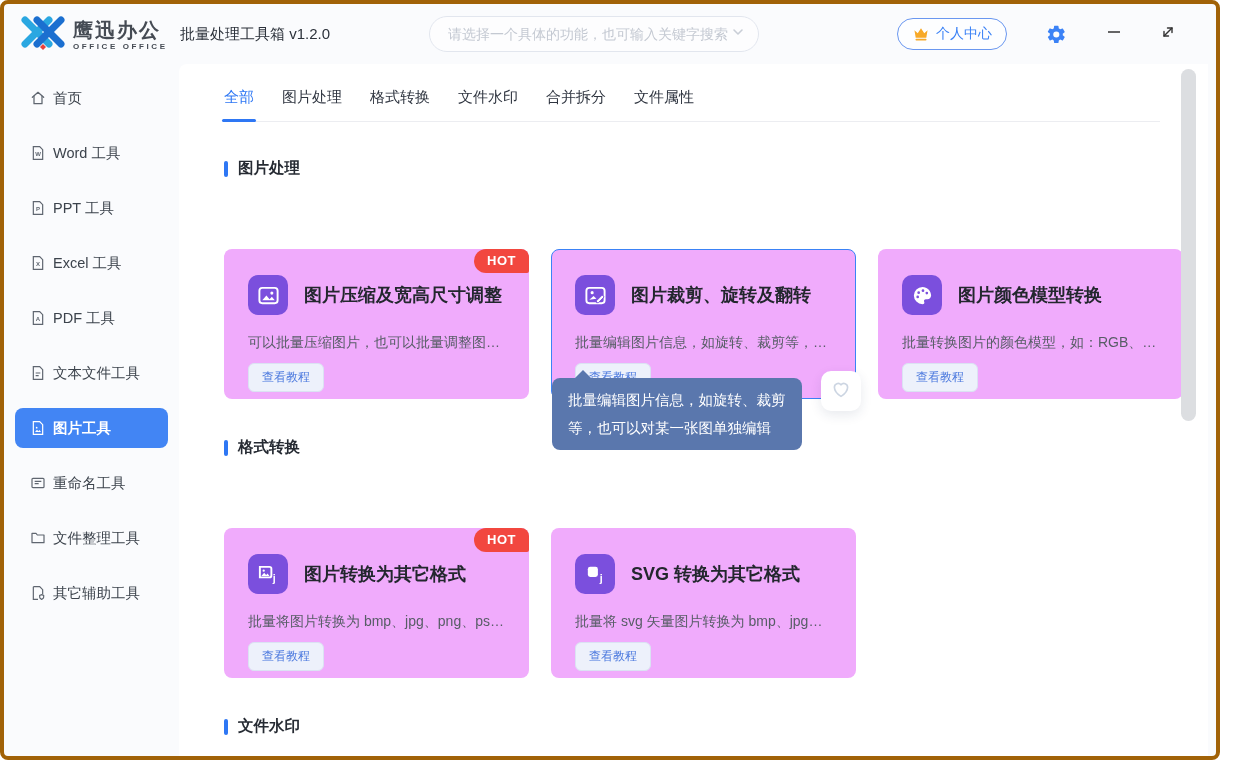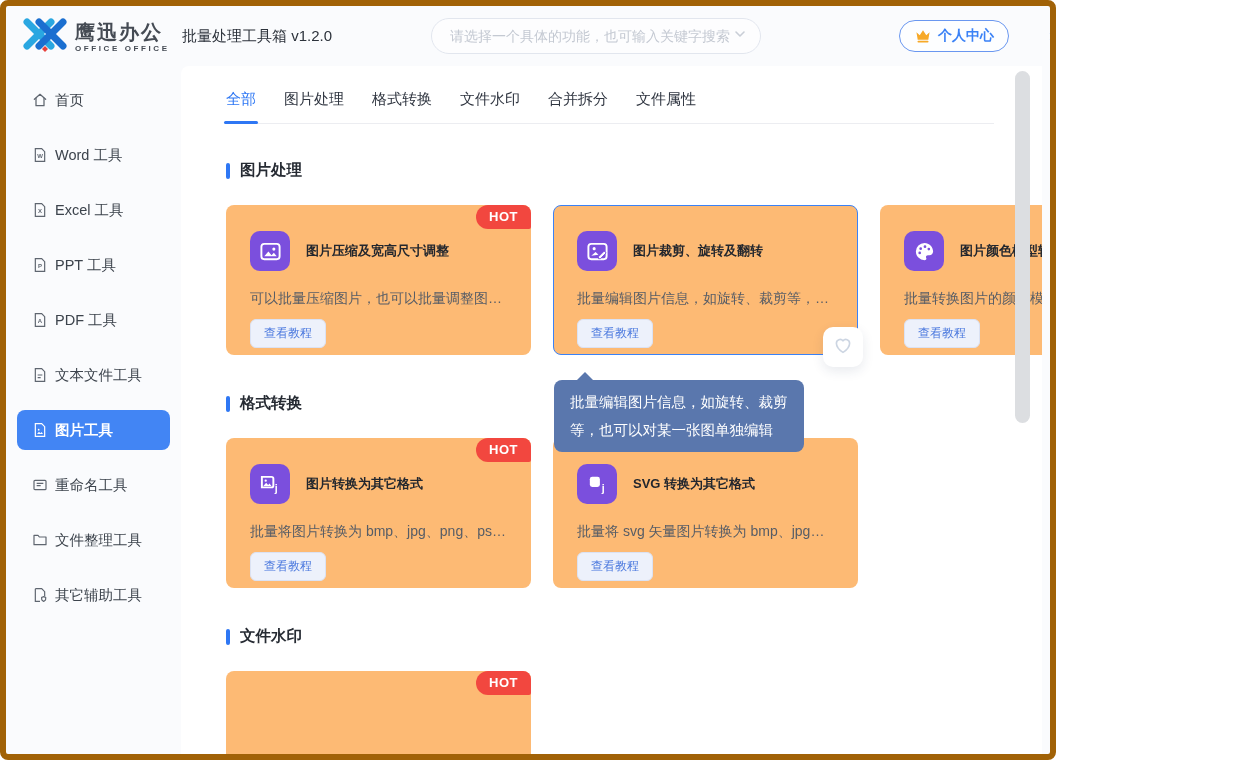--- a/index.html
+++ b/index.html
@@ -1,29 +1,29 @@
 <!DOCTYPE html>
 <html><head>
 <meta charset="utf-8">
 <style>
   * { margin:0; padding:0; box-sizing:border-box; }
   html,body { width:1248px; height:760px; background:#fff; font-family:"Liberation Sans","DejaVu Sans",sans-serif; }
-  .window { position:relative; width:1056px; height:760px; background:#fafbfd; border:6px solid #a16207; border-radius:8px; overflow:hidden; }
+  .window { position:relative; width:1220px; height:760px; background:#fafbfd; border:4px solid #a16207; border-radius:8px; overflow:hidden; }
 
   
   .topbar { position:relative; height:60px; }
   .logo { position:absolute; left:16px; top:10px; display:flex; align-items:center; gap:7px; }
   .logo-text { display:flex; flex-direction:column; line-height:1; }
   .brand-cn { font-size:20px; font-weight:bold; color:#454b54; letter-spacing:2px; }
   .brand-en { font-size:8px; font-weight:bold; color:#454b54; letter-spacing:2.6px; margin-top:3px; }
   .app-title { position:absolute; left:176px; top:0; height:60px; display:flex; align-items:center; font-size:15px; color:#2c323b; }
   .search-select { position:absolute; left:425px; top:12px; width:330px; height:36px; border:1px solid #e2e6ee; border-radius:18px; background:#fdfdfe; display:flex; align-items:center; padding:0 12px 0 18px; }
   .search-select input { flex:1; border:none; outline:none; background:transparent; font-size:14px; color:#555; font-family:inherit; }
   .search-select input::placeholder { color:#c4c9d2; }
-  .user-btn { position:absolute; left:893px; top:14px; width:110px; height:32px; border:1px solid #6a97f0; border-radius:16px; background:#fdfeff; display:flex; align-items:center; justify-content:center; gap:6px; cursor:pointer;font-weight:bold; }
+  .user-btn { position:absolute; left:893px; top:14px; width:110px; height:32px; border:1px solid #6a97f0; border-radius:16px; background:#fdfeff; display:flex; align-items:center; justify-content:center; gap:6px; cursor:pointer; }
   .user-btn span { font-size:14px; color:#3b82f6; }
   .icon-btn { position:absolute; top:0; width:28px; height:60px; display:flex; align-items:center; justify-content:center; cursor:pointer; }
   .gear { left:1038px; color:#3b82f6; }
   .minz { left:1096px; color:#333; }
   .expd { left:1150px; color:#333; }
   .clse { left:1205px; color:#333; font-size:20px; }
 
   
   .body { display:flex; height:700px; }
   .sidebar { width:175px; padding-top:14px; flex:none; }
@@ -37,26 +37,26 @@
   .tab { position:relative; padding-bottom:14px; font-size:15px; color:#2f3540; cursor:pointer; }
   .tab.active { color:#2e77f4;text-align:center; }
   .tab.active::after { content:""; position:absolute; left:-2px; right:-2px; bottom:-1px; height:3px; border-radius:2px; background:#2e77f4; }
 
   .sections { padding-left:45px; }
   .section-title { display:flex; align-items:center; gap:10px; margin-top:38px; font-size:15.5px; font-weight:bold; color:#262b33; }
   .section-title:first-child { margin-top:36px; }
   .sec-bar { width:4px; height:16px; border-radius:2px; background:#2e77f4; }
 
   .card-grid { margin-top:24px; display:grid; grid-template-columns:repeat(3,305px); gap:22px; }
-  .card { position:relative; height:150px; background:#fdba74; border-radius:8px; padding:26px 24px 0 24px; cursor:pointer; }
+  .card { position:relative; height:150px; background:#f0abfc; border-radius:8px; padding:26px 24px 0 24px; cursor:pointer;margin-top:46px; }
   .card.selected { border:1px solid #3b82f6; padding:25px 17px 0 23px; }
   .hot-badge { position:absolute; top:0; right:0; background:#f2473f; color:#fff; font-size:13px; font-weight:bold; letter-spacing:.5px; padding:4px 13px 5px; border-radius:12px 8px 2px 12px; }
   .card-head { display:flex; align-items:center; gap:16px; }
   .card-icon { width:40px; height:40px; border-radius:10px; background:#7b4fdd; display:flex; align-items:center; justify-content:center; flex:none; }
-  .card-title { font-size:13px; font-weight:bold; color:#23272e; }
+  .card-title { font-size:18px; font-weight:bold; color:#23272e; }
   .card-desc { margin-top:19px; font-size:14px; color:#575d66; white-space:nowrap; overflow:hidden; text-overflow:ellipsis; }
   .tut-btn { display:inline-block; margin-top:11px; padding:5px 13px; background:#edf1fb; border:1px solid #dbe2f3; border-radius:6px; font-size:12px; color:#4a78de; cursor:pointer; }
   .fav-btn { position:absolute; right:-6px; bottom:-13px; width:40px; height:40px; background:#fff; border-radius:10px; box-shadow:0 4px 12px rgba(30,50,90,.10); display:flex; align-items:center; justify-content:center; cursor:pointer; }
 
   .tooltip { position:absolute; left:373px; top:314px; width:250px; background:#5a77ad; border-radius:8px; padding:8px 16px; color:#fff; font-size:14.5px; line-height:28px; z-index:5; }
   .tooltip::before { content:""; position:absolute; top:-8px; left:22px; border-left:9px solid transparent; border-right:9px solid transparent; border-bottom:9px solid #5a77ad; }
 
   .scrollbar { position:absolute; top:5px; bottom:8px; right:12px; width:15px; }
   .scroll-thumb { position:absolute; top:0; left:0; width:15px; height:352px; background:#dcdee1; border-radius:8px; cursor:pointer; }
 </style>
@@ -157,33 +157,33 @@
               <path d="M5 2.5h9.5L19 7v14.5H5z"></path>
               <text x="12" y="17" font-size="9" font-weight="bold" fill="currentColor" stroke="none" text-anchor="middle">W</text>
             </svg>
           </span>
         <span>Word 工具</span>
       </div>
       <div class="side-item">
         <span class="si">
             <svg width="16" height="16" viewBox="0 0 24 24" fill="none" stroke="currentColor" stroke-width="1.8">
               <path d="M5 2.5h9.5L19 7v14.5H5z"></path>
+              <text x="12" y="17" font-size="9" font-weight="bold" fill="currentColor" stroke="none" text-anchor="middle">P</text>
+            </svg>
+          </span>
+        <span>PPT 工具</span>
+      </div>
+      <div class="side-item">
+        <span class="si">
+            <svg width="16" height="16" viewBox="0 0 24 24" fill="none" stroke="currentColor" stroke-width="1.8">
+              <path d="M5 2.5h9.5L19 7v14.5H5z"></path>
               <text x="12" y="17" font-size="9" font-weight="bold" fill="currentColor" stroke="none" text-anchor="middle">X</text>
             </svg>
           </span>
         <span>Excel 工具</span>
-      </div>
-      <div class="side-item">
-        <span class="si">
-            <svg width="16" height="16" viewBox="0 0 24 24" fill="none" stroke="currentColor" stroke-width="1.8">
-              <path d="M5 2.5h9.5L19 7v14.5H5z"></path>
-              <text x="12" y="17" font-size="9" font-weight="bold" fill="currentColor" stroke="none" text-anchor="middle">P</text>
-            </svg>
-          </span>
-        <span>PPT 工具</span>
       </div>
       <div class="side-item">
         <span class="si">
             <svg width="16" height="16" viewBox="0 0 24 24" fill="none" stroke="currentColor" stroke-width="1.8">
               <path d="M5 2.5h9.5L19 7v14.5H5z"></path>
               <text x="12" y="17" font-size="9" font-weight="bold" fill="currentColor" stroke="none" text-anchor="middle">A</text>
             </svg>
           </span>
         <span>PDF 工具</span>
       </div>

